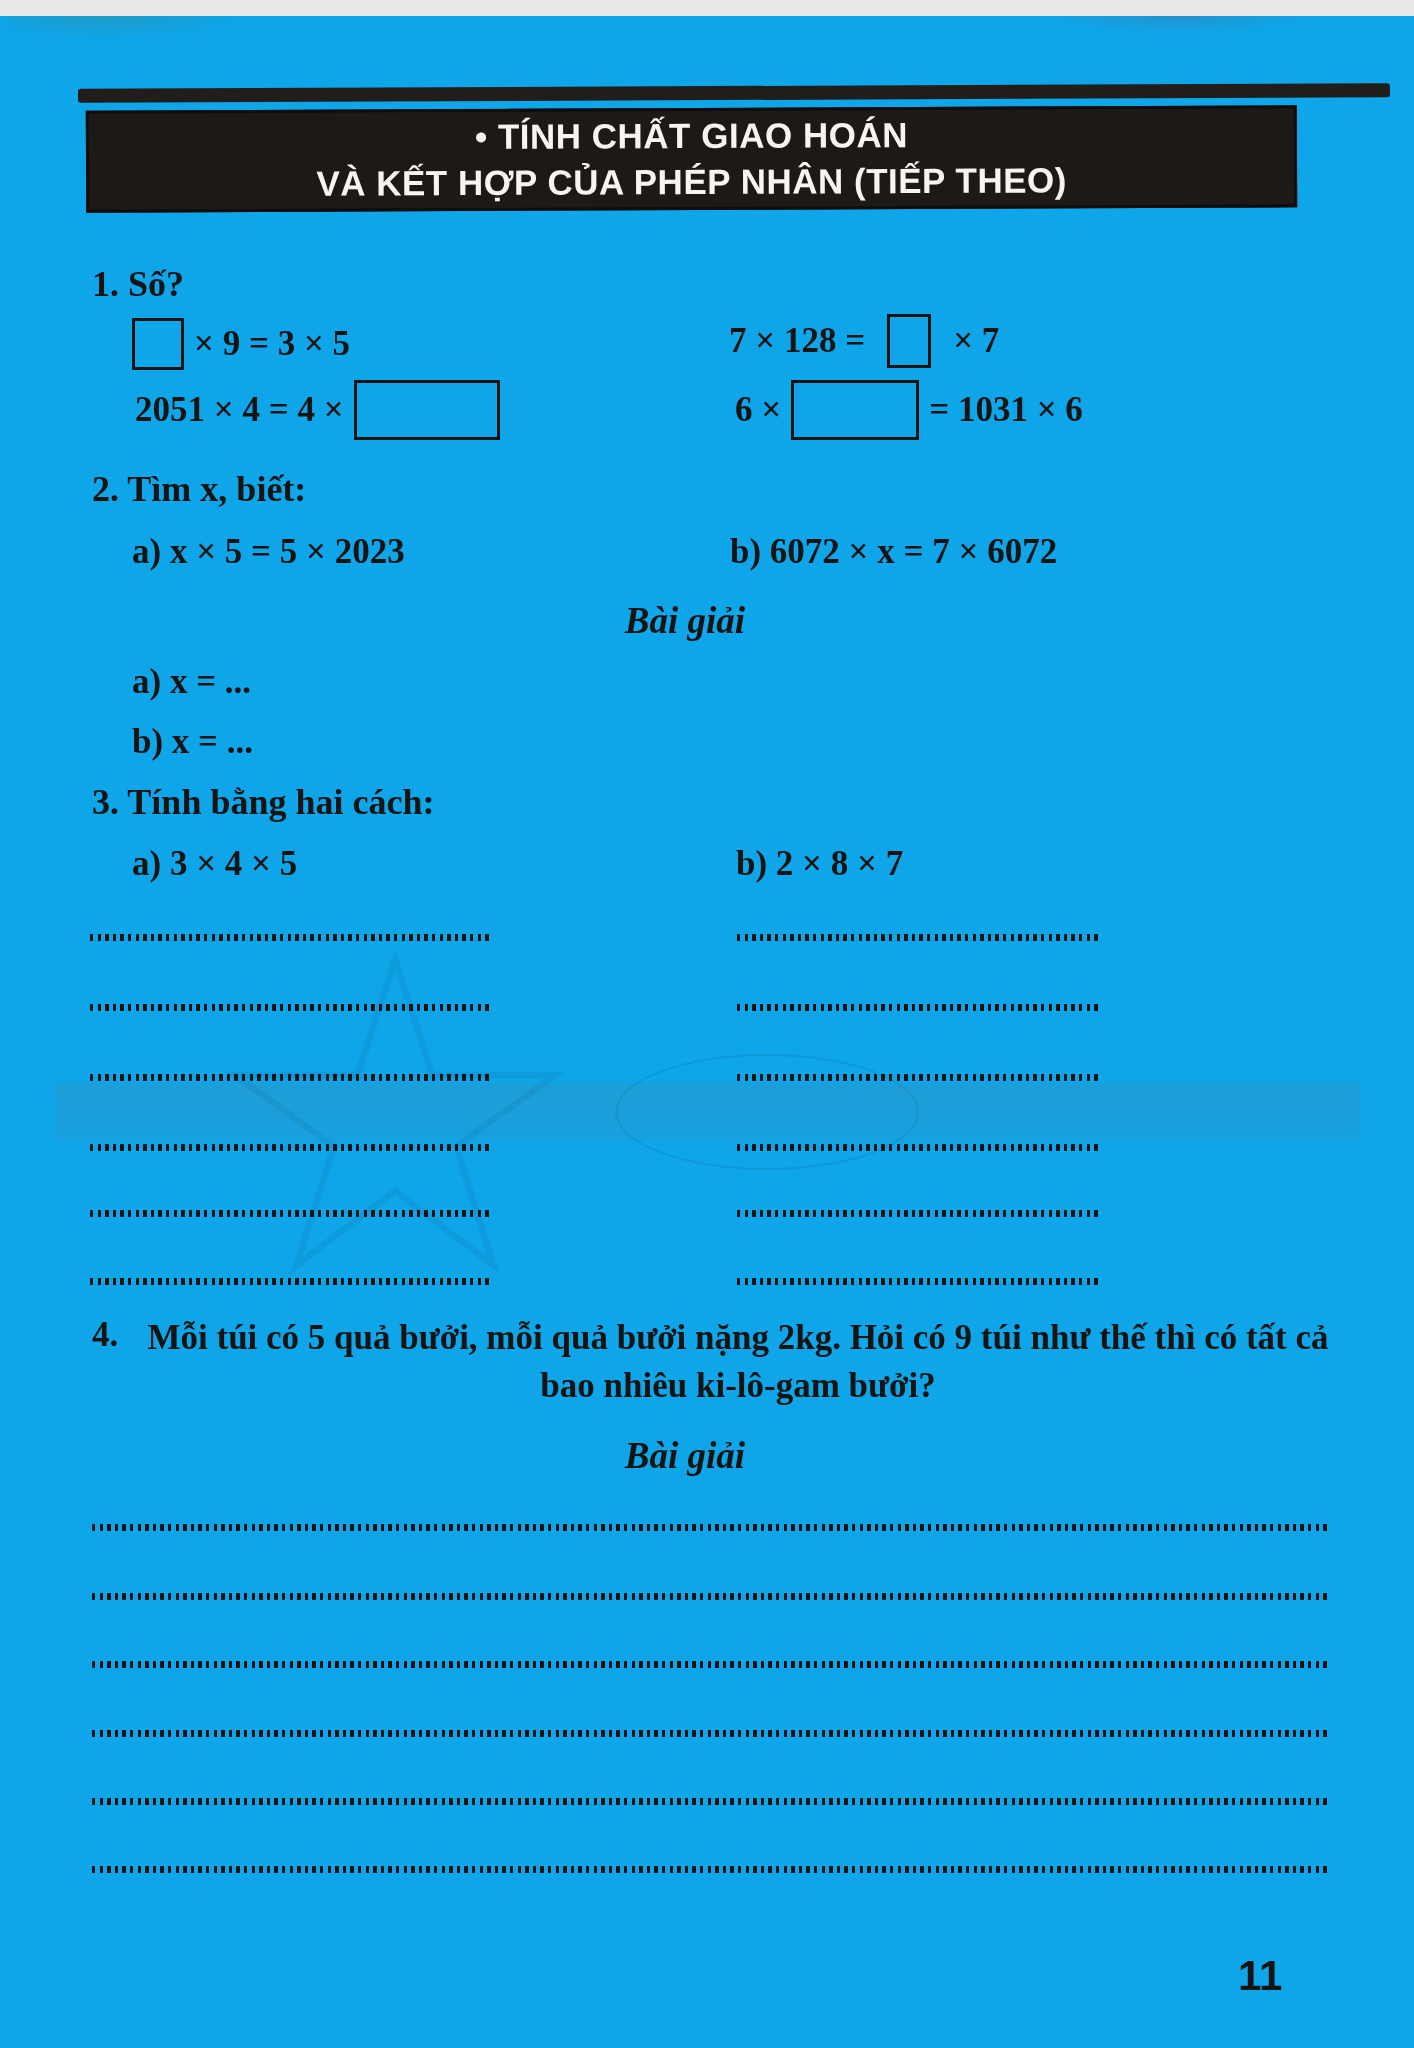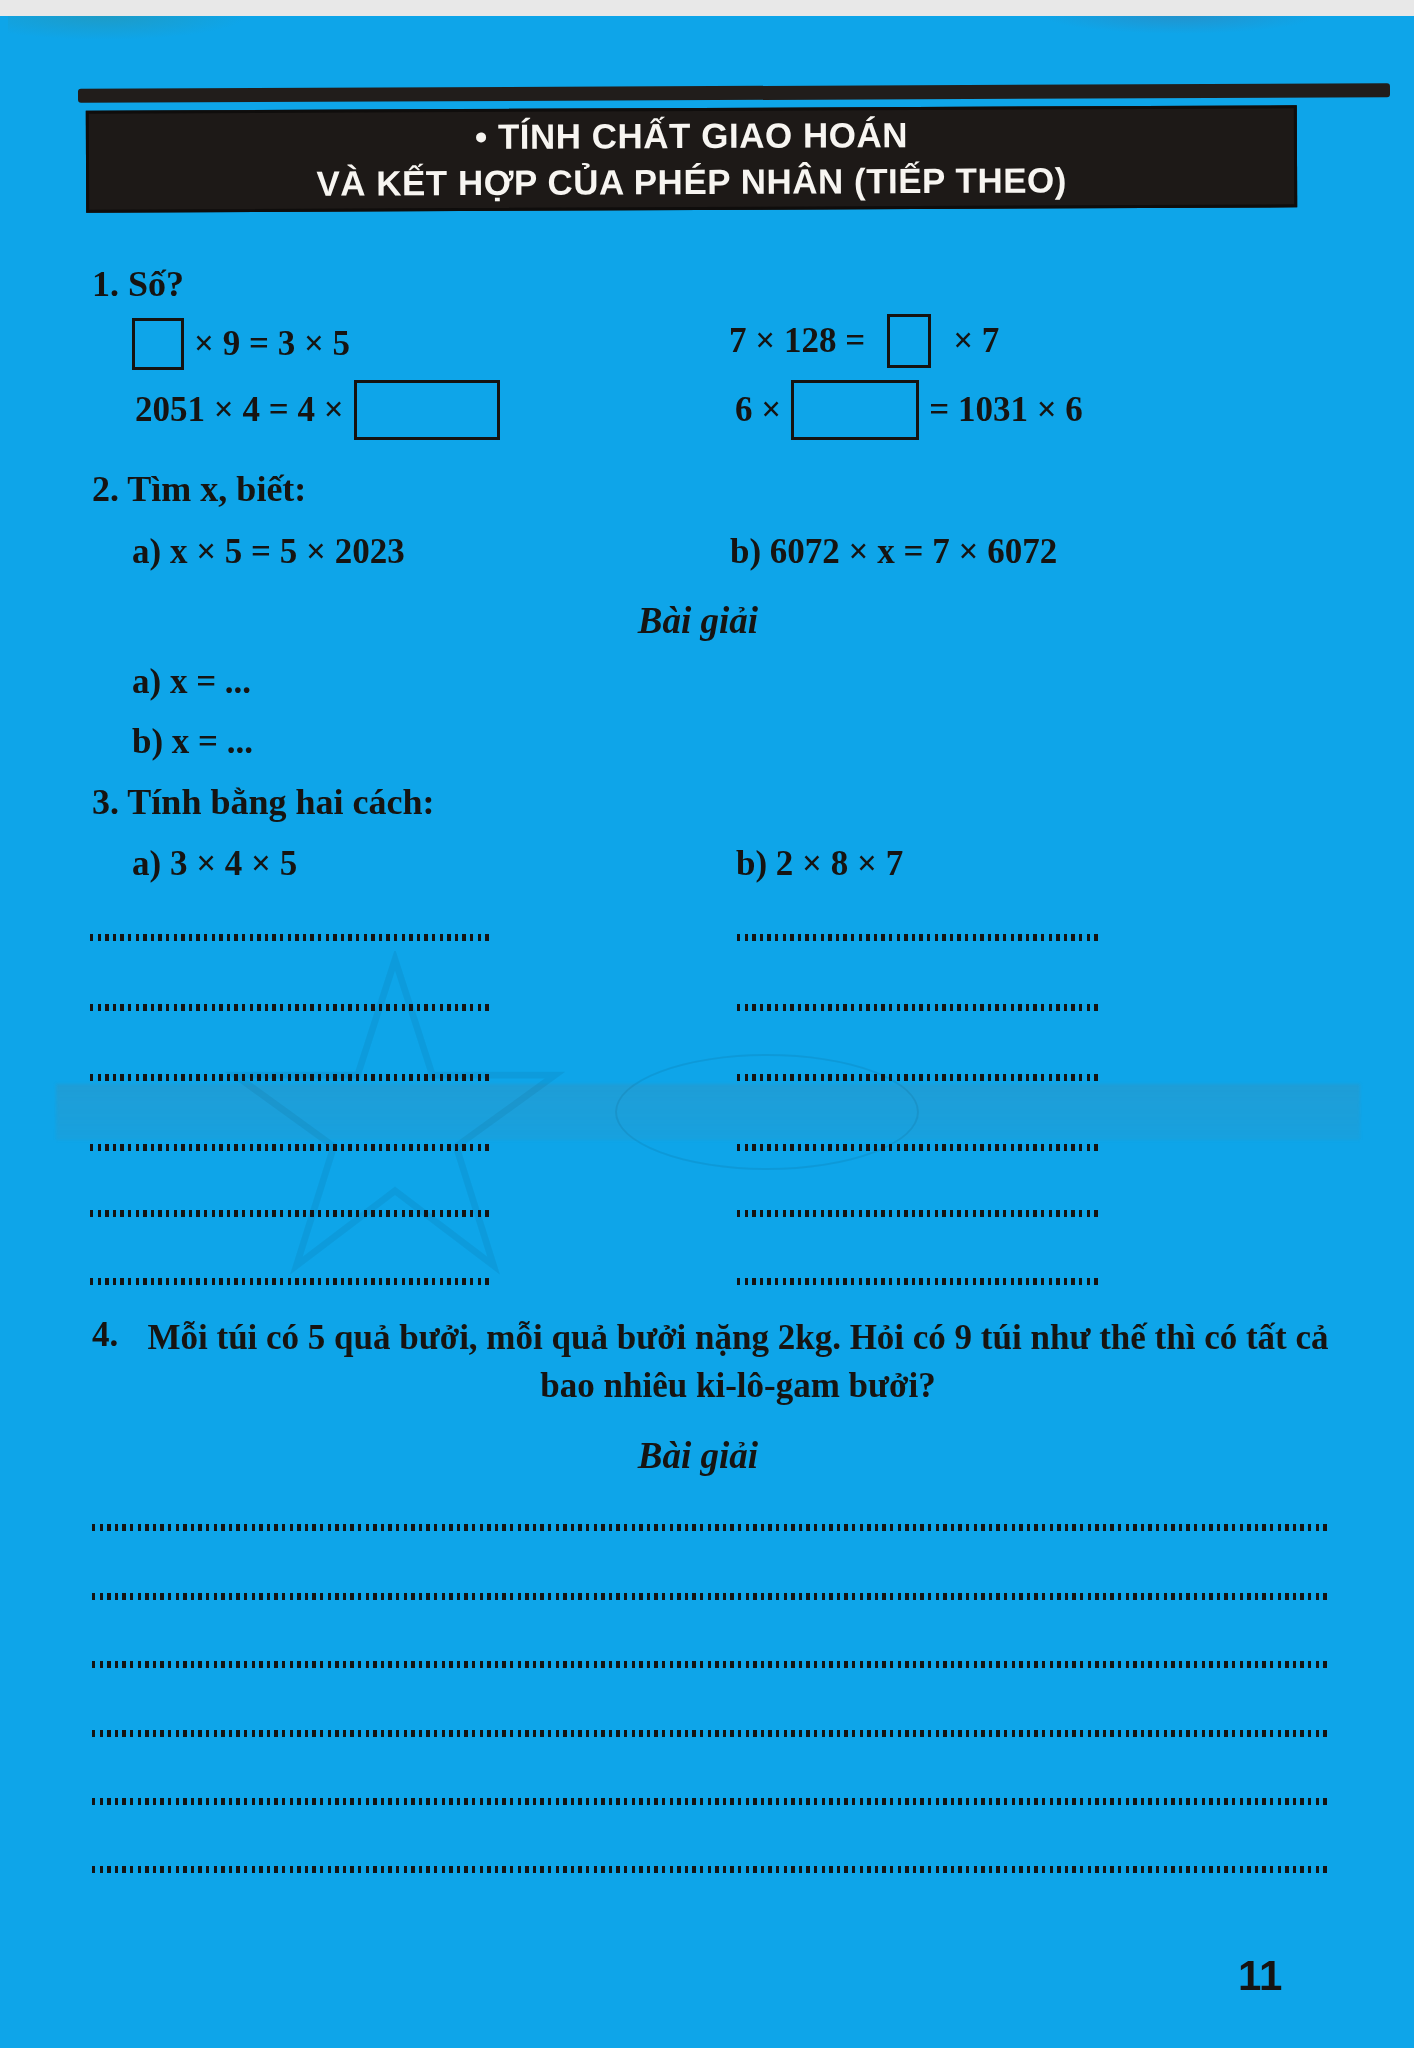--- a/index.html
+++ b/index.html
@@ -41,21 +41,21 @@
   
   .t{position:absolute;font-weight:700;font-size:36px;line-height:42px;white-space:nowrap;}
   .eq{position:absolute;display:flex;align-items:center;font-weight:700;font-size:35px;white-space:nowrap;}
   .eq .gap{margin:0 0 0 10px;}
   .box{display:inline-block;border:3.5px solid #151311;box-sizing:border-box;background:transparent;}
   .box.b-sq{width:52px;height:52px;}
   .box.b-sm{width:44px;height:54px;}
   .box.b-lg{width:146px;height:60px;}
   .box.b-md{width:128px;height:60px;}
   .center-line{position:absolute;left:0;width:1370px;text-align:center;
-    font-weight:700;font-style:italic;font-size:37px;white-space:nowrap;padding-left:13px;}
+    font-weight:700;font-style:italic;font-size:37px;white-space:nowrap;}
   .dots{position:absolute;height:7px;
     background-image:repeating-linear-gradient(90deg,#141414 0px,#141414 3.4px,transparent 3.4px,transparent 7.6px);}
   .para{position:absolute;font-weight:700;font-size:35px;line-height:48px;white-space:normal;text-align:center;}
   .pagenum{position:absolute;left:1238px;top:1936px;
     font-family:"Liberation Sans","DejaVu Sans",sans-serif;
     font-weight:700;font-size:42px;}
 </style>
 </head>
 <body>
 

